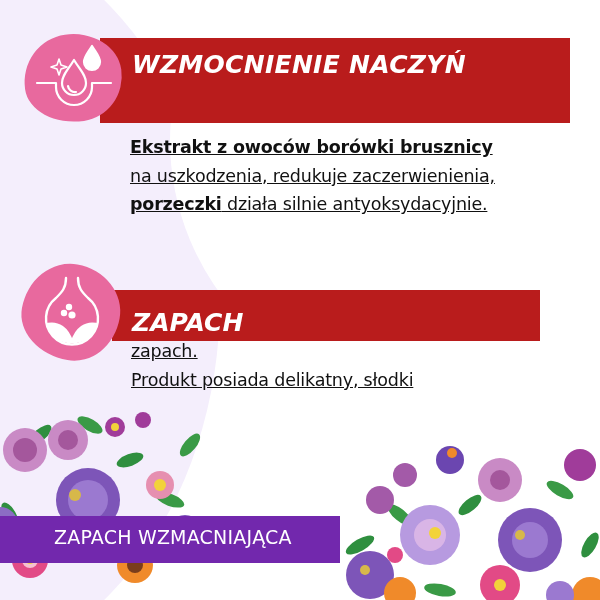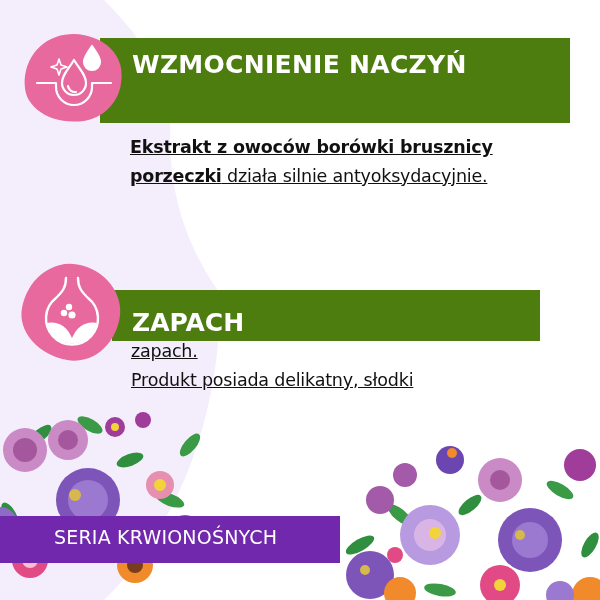--- a/index.html
+++ b/index.html
@@ -1,20 +1,20 @@
 <!DOCTYPE html>
 <html><head>
 <meta charset="utf-8">
 <style>
   * { box-sizing: border-box; margin: 0; padding: 0; }
   html, body { width: 600px; height: 600px; overflow: hidden; }
   body { position: relative; background: #ffffff; font-family: "DejaVu Sans", sans-serif; }
   .bg-curve { position: absolute; left: -380px; top: -80px; width: 600px; height: 760px; border-radius: 50%; background: #f4eefc; }
   .bg-curve2 { position: absolute; left: 170px; top: -120px; width: 520px; height: 520px; border-radius: 50%; background: #ffffff; }
-  .bar { position: absolute; background: #4d7c0f; color: #ffffff; font-weight: bold; }
+  .bar { position: absolute; background: #b91c1c; color: #ffffff; font-weight: bold; font-style: italic; }
   .bar1 { left: 100px; top: 38px; width: 470px; height: 85px; padding: 11px 0 0 32px; font-size: 25px; line-height: 31px; letter-spacing: 0.3px; }
   .bar2 { left: 112px; top: 290px; width: 428px; height: 51px; padding: 16px 0 0 20px; font-size: 25px; line-height: 34px; }
   .blob { position: absolute; background: #e8699e; border-radius: 48% 52% 45% 55% / 55% 48% 52% 45%; }
   .blob1 { left: 24px; top: 34px; width: 98px; height: 88px; transform: rotate(-8deg); }
   .blob2 { left: 22px; top: 264px; width: 98px; height: 96px; transform: rotate(10deg); }
   .icon { position: absolute; }
   .icon1 { left: 32px; top: 40px; width: 84px; height: 76px; }
   .icon2 { left: 36px; top: 270px; width: 72px; height: 84px; }
   .text { position: absolute; color: #111; font-size: 17.5px; line-height: 28.7px; letter-spacing: -0.2px; text-decoration: underline; }
   .text1 { left: 130px; top: 133px; width: 460px; }
@@ -36,20 +36,21 @@
 <svg class="icon icon1" viewBox="0 0 84 76" fill="none" stroke="#fff" stroke-width="2.2" stroke-linecap="round" stroke-linejoin="round">
   <path d="M5 43 H24 V47 A18 18 0 0 0 60 47 V43 H79"></path>
   <path d="M42 20 C36 30 30 35 30 43 A12 12 0 0 0 54 43 C54 35 48 30 42 20 Z"></path>
   <path d="M36 46 A7 7 0 0 0 44 52"></path>
   <path d="M60 6 C55 14 52 17 52 22 A8 8 0 0 0 68 22 C68 17 65 14 60 6 Z" fill="#fff"></path>
   <path d="M27 19 L29 25 L35 27 L29 29 L27 35 L25 29 L19 27 L25 25 Z" stroke-width="1.6"></path>
 </svg>
 
 <div class="text text1">
   <div class="b">Ekstrakt z owoców borówki brusznicy</div>
+  <div>na uszkodzenia, redukuje zaczerwienienia,</div>
   <div><span class="b">porzeczki</span><span> działa silnie antyoksydacyjnie.</span></div>
 </div>
 
 <div class="bar bar2">
   <div>ZAPACH</div>
 </div>
 <div class="blob blob2"></div>
 <svg class="icon icon2" viewBox="0 0 72 84" fill="none" stroke="#fff" stroke-width="2.4" stroke-linecap="round" stroke-linejoin="round">
   <path d="M30 8 C30 18 26 22 20 28 A26 26 0 1 0 52 28 C46 22 42 18 42 8"></path>
   <circle cx="33" cy="37" r="2" fill="#fff"></circle>
@@ -118,14 +119,14 @@
     <circle cx="500" cy="180" r="20" fill="#e24a86"></circle>
       <circle cx="500" cy="180" r="6" fill="#f2d33a"></circle>
     <circle cx="400" cy="188" r="16" fill="#f08a2a"></circle>
     <circle cx="395" cy="150" r="8" fill="#e24a86"></circle>
     <circle cx="590" cy="190" r="18" fill="#f08a2a"></circle>
     <circle cx="560" cy="190" r="14" fill="#9b79d0"></circle>
   </g>
 </svg>
 
 <div class="banner">
-  <span>SERIA KRWIONOŚNYCH</span>
+  <span>ZAPACH WZMACNIAJĄCA</span>
 </div>
 
 </body></html>

